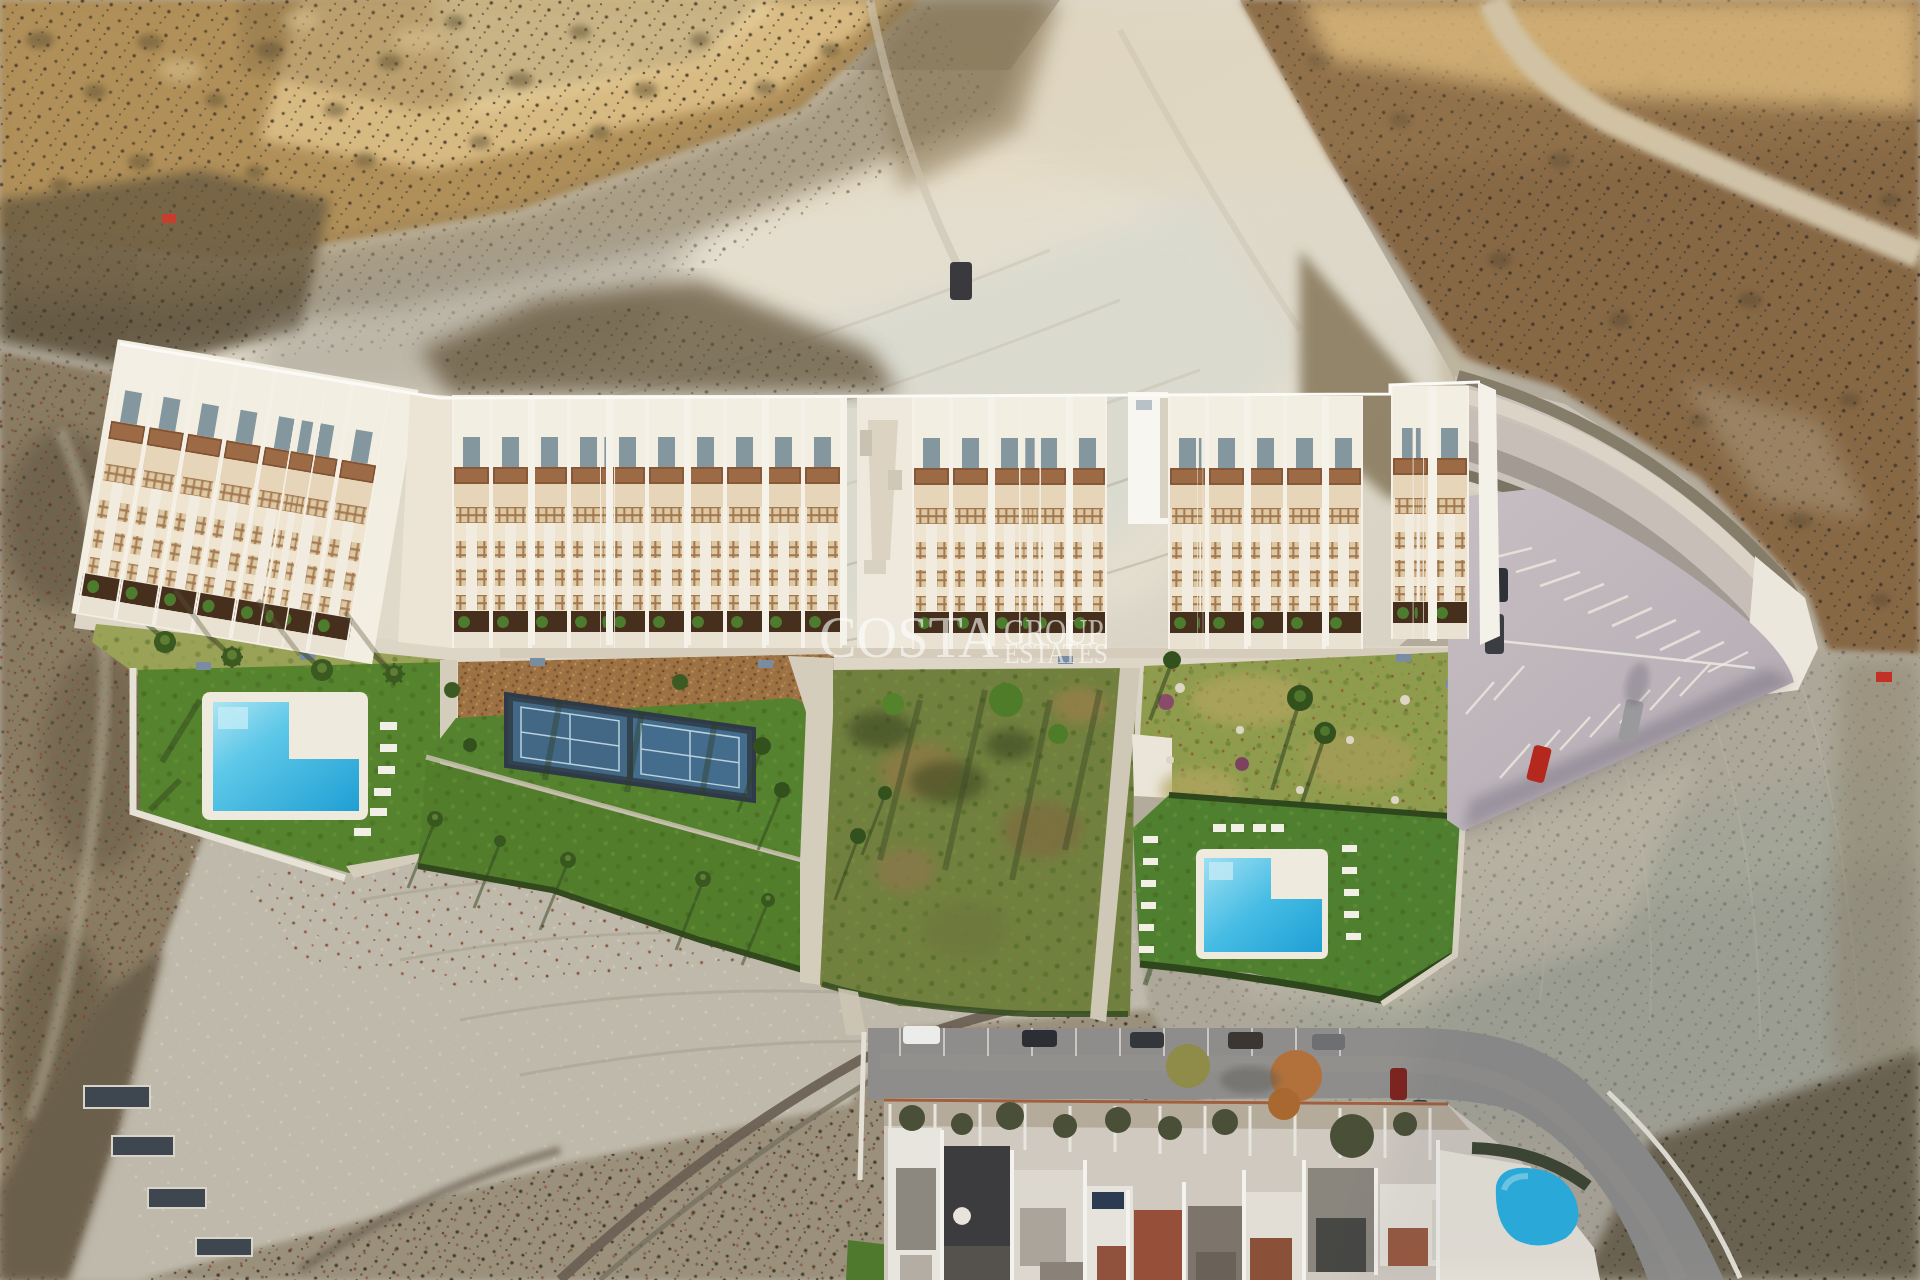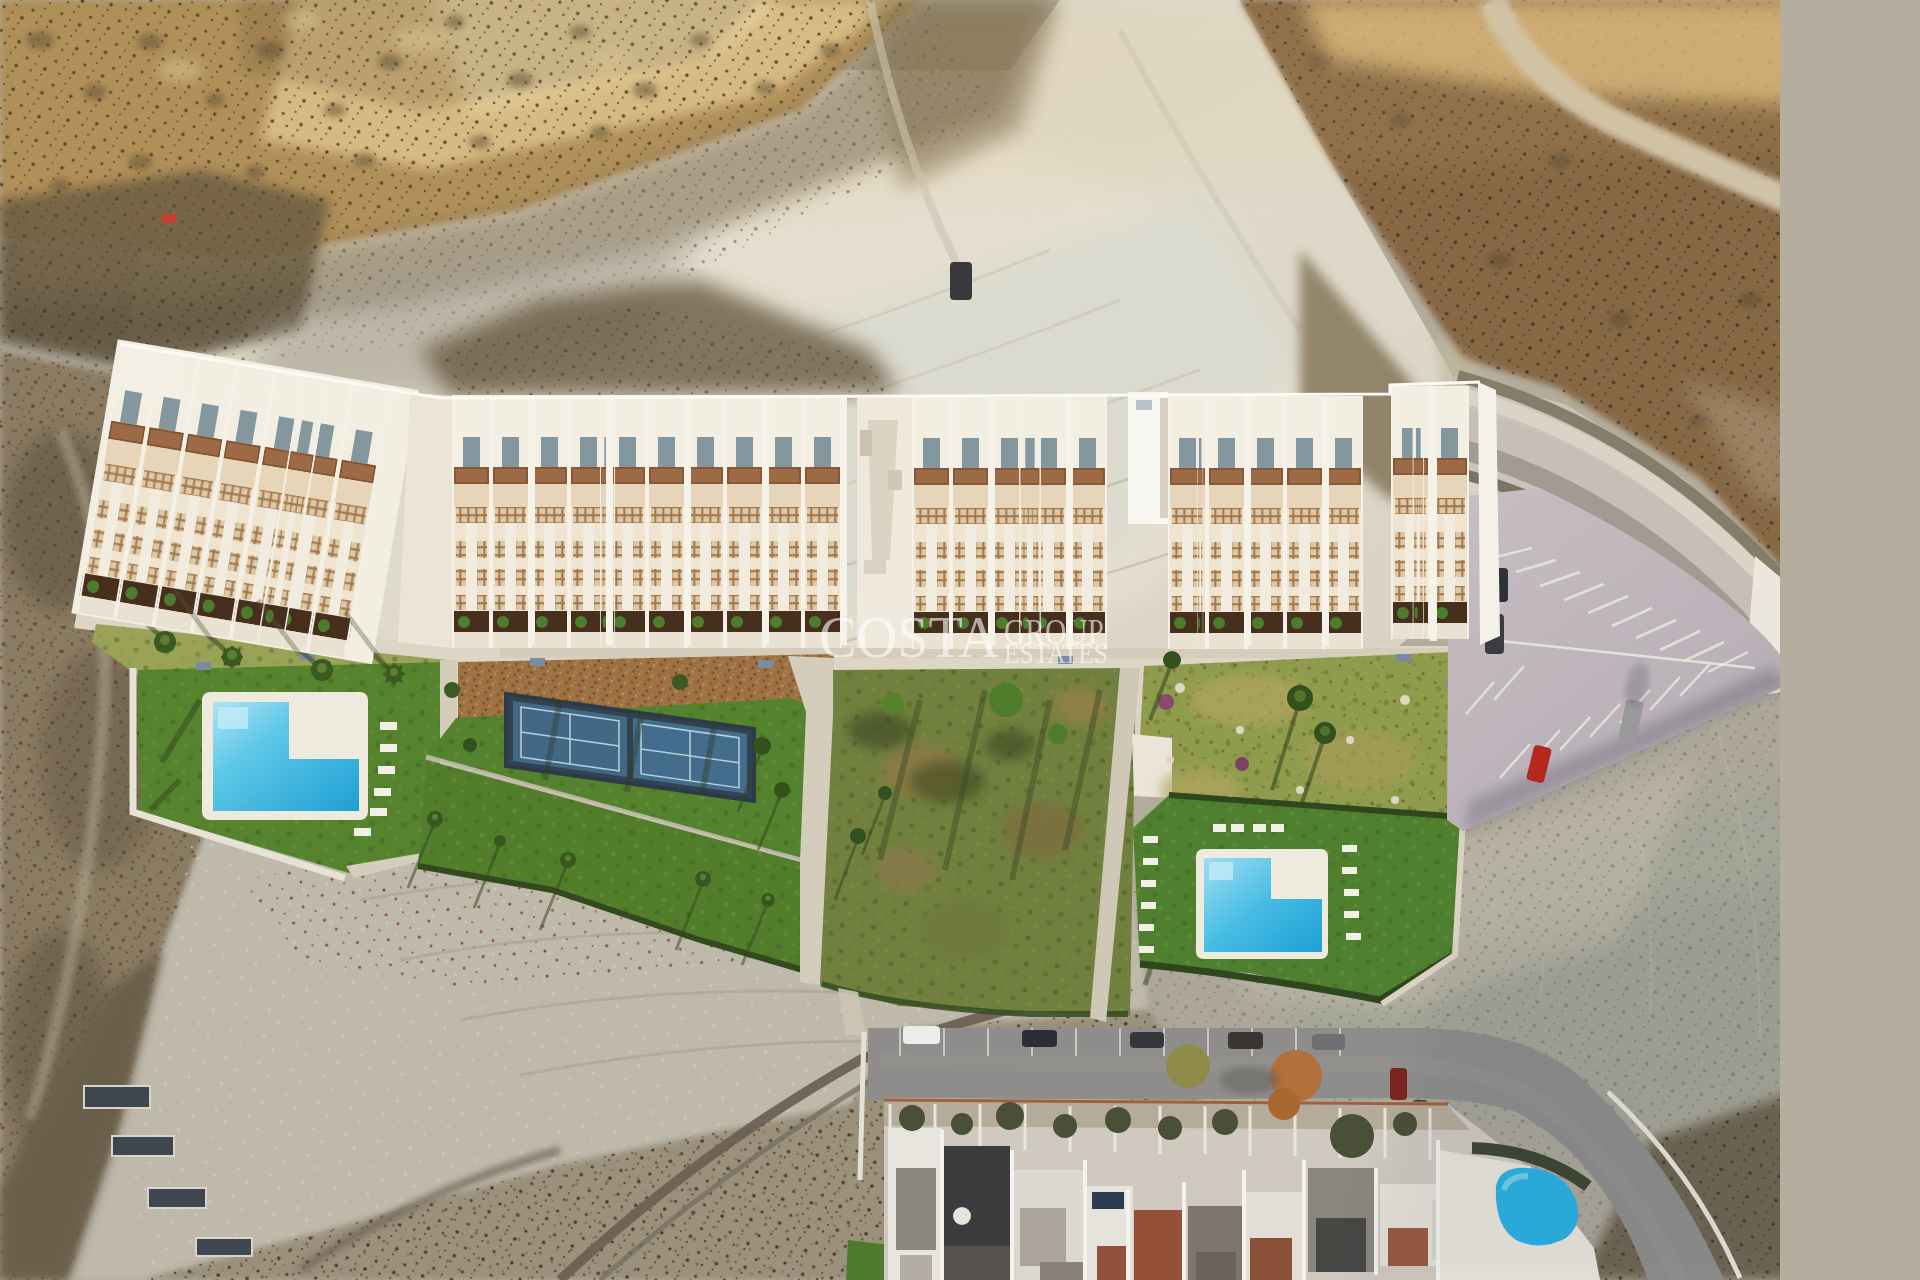--- a/index.html
+++ b/index.html
@@ -1,16 +1,16 @@
 <!DOCTYPE html>
 <html><head>
 <meta charset="utf-8">
 <style>
   html,body{margin:0;padding:0;background:#b5ae9f;}
-  .wrap{width:1780px;height:1280px;overflow:hidden;position:relative;font-family:"Liberation Serif",serif;}
+  .wrap{width:1920px;height:1280px;overflow:hidden;position:relative;font-family:"Liberation Serif",serif;}
 </style>
 </head>
 <body>
 <div class="wrap">
 <svg width="1920" height="1280" viewBox="0 0 1920 1280">
 <defs>
   <filter id="b3">
           <feGaussianBlur stdDeviation="3"></feGaussianBlur>
         </filter>
   <filter id="b6">

